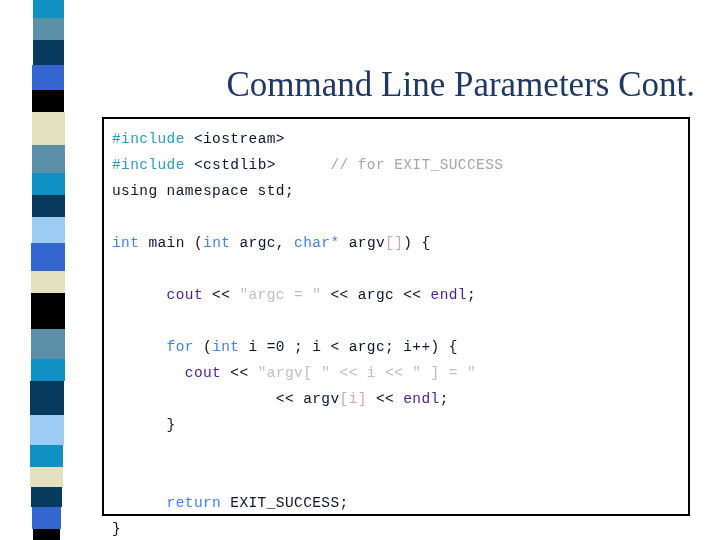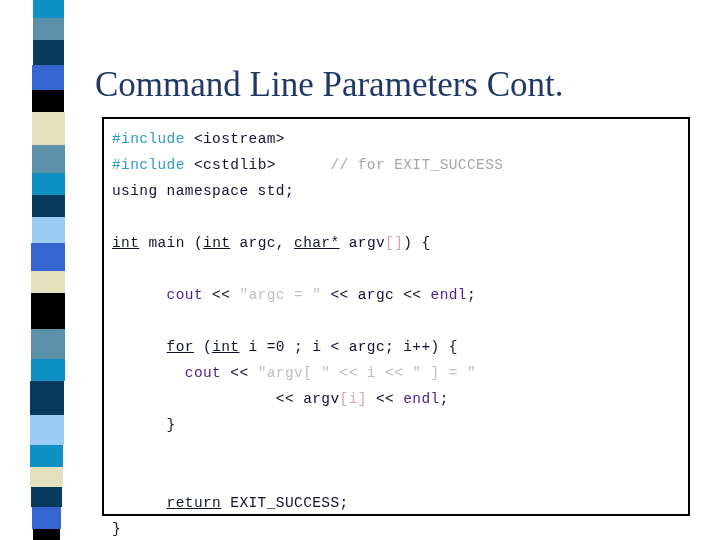--- a/index.html
+++ b/index.html
@@ -31,21 +31,21 @@
   }
 
   
   #title {
     position: absolute;
     left: 95px;
     top: 57px;
     width: 600px;
     height: 56px;
     line-height: 56px;
-    text-align: left;
+    text-align: right;
     color: #1F3864;
     font-family: "Liberation Serif", "DejaVu Serif", serif;
     font-size: 35px;
     font-weight: normal;
     letter-spacing: 0px;
     white-space: nowrap;
   }
 
   
   #code-box {
@@ -69,21 +69,21 @@
     white-space: pre;
     letter-spacing: 0.4px;
   }
   .ln { display: block; height: 26px; }
   .blank { display: block; height: 26px; }
 
   
   .c-pre     { color: #2E9CBE; }   
   .c-dark    { color: #111133; }
   .c-comment { color: #A6A6A6; text-align: center; }   
-  .c-kw      { color: #0f172a; text-decoration: underline; }   
+  .c-kw      { color: #3b82f6; }   
   .c-stream  { color: #4c1d95; }   
   .c-str     { color: #BFBFBF; }   
   .c-strdim  { color: #C9B6C0; }   
   .c-idx     { color: #D9A3AD; }   
 </style>
 </head>
 <body>
 
 <div id="slide">
 

